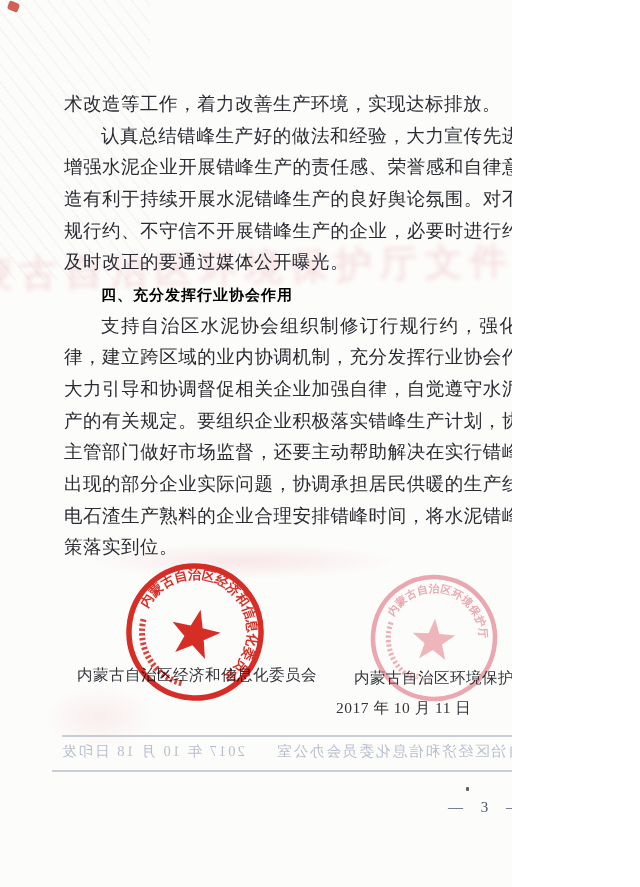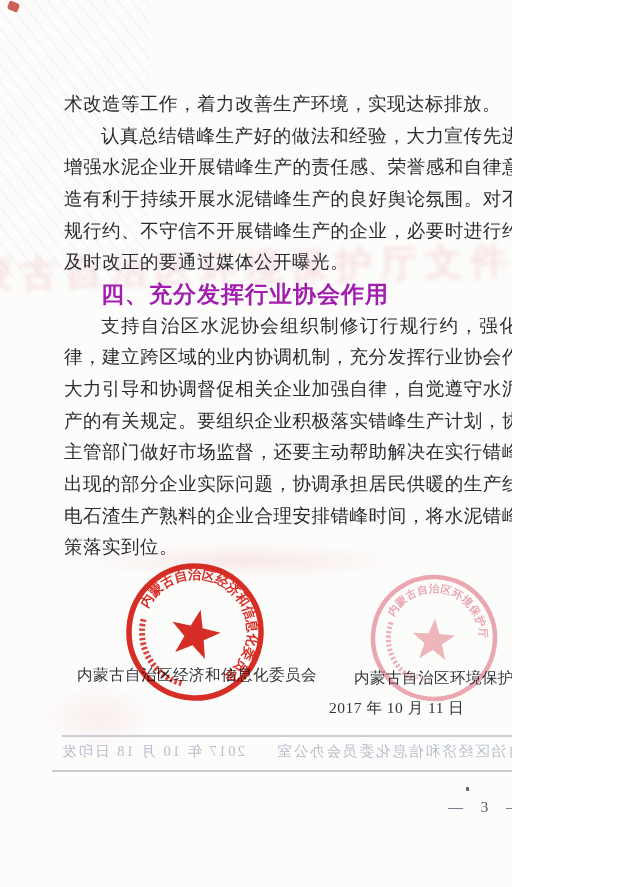--- a/index.html
+++ b/index.html
@@ -19,43 +19,43 @@
   }
   
   .body-text{
     position:absolute;left:64px;top:89px;width:514px;
     font-size:18.5px;letter-spacing:.5px;line-height:31.65px;
     color:#2b2c33;text-align:justify;
   }
   .body-text p{margin:0;}
   .body-text p.ind{text-indent:37px;}
   .body-text h2{
-    margin:0;font-family:Liberation Serif, serif;
-    font-weight:bold;font-size:23px;line-height:31.65px;color:#a21caf;
+    margin:0;font-family:Liberation Sans, sans-serif;
+    font-weight:bold;font-size:15px;line-height:31.65px;color:#000000;
     text-indent:37px;letter-spacing:1px;text-align:left;
   }
   
   .ghost-letterhead{
     position:absolute;left:-70px;top:244px;white-space:nowrap;
     font-size:37px;font-weight:bold;letter-spacing:8px;
     color:#e2798a;opacity:.20;filter:blur(2px);
     transform:rotate(-1.6deg);pointer-events:none;
   }
   .stain{position:absolute;pointer-events:none;}
   .stain1{left:88px;top:543px;width:310px;height:36px;
     background:radial-gradient(ellipse at center,rgba(230,130,150,.17),transparent 70%);}
   .stain2{left:44px;top:686px;width:110px;height:62px;
     background:radial-gradient(ellipse at center,rgba(230,130,150,.12),transparent 70%);}
   
   .sig{
     position:absolute;font-size:15.5px;color:#33343b;letter-spacing:.5px;white-space:nowrap;
   }
   .sig-left{left:77px;top:665px;}
   .sig-right{left:354px;top:668px;}
-  .sig-date{left:329px;top:698px;}
+  .sig-date{left:336px;top:698px;}
   
   .seal{position:absolute;mix-blend-mode:multiply;}
   .seal-left{left:120px;top:557px;width:150px;height:150px;transform:rotate(4deg);opacity:.96;}
   .seal-right{left:370px;top:574px;width:128px;height:128px;transform:rotate(10deg);opacity:.85;}
   .seal-left text{fill:#d8251e;font-weight:bold;}
   .seal-right text{fill:#eb9aa6;font-weight:bold;}
   
   .foot-line{position:absolute;height:1.5px;background:rgba(140,150,170,.45);}
   .line1{left:62px;top:735px;width:530px;}
   .line2{left:52px;top:770px;width:542px;}

